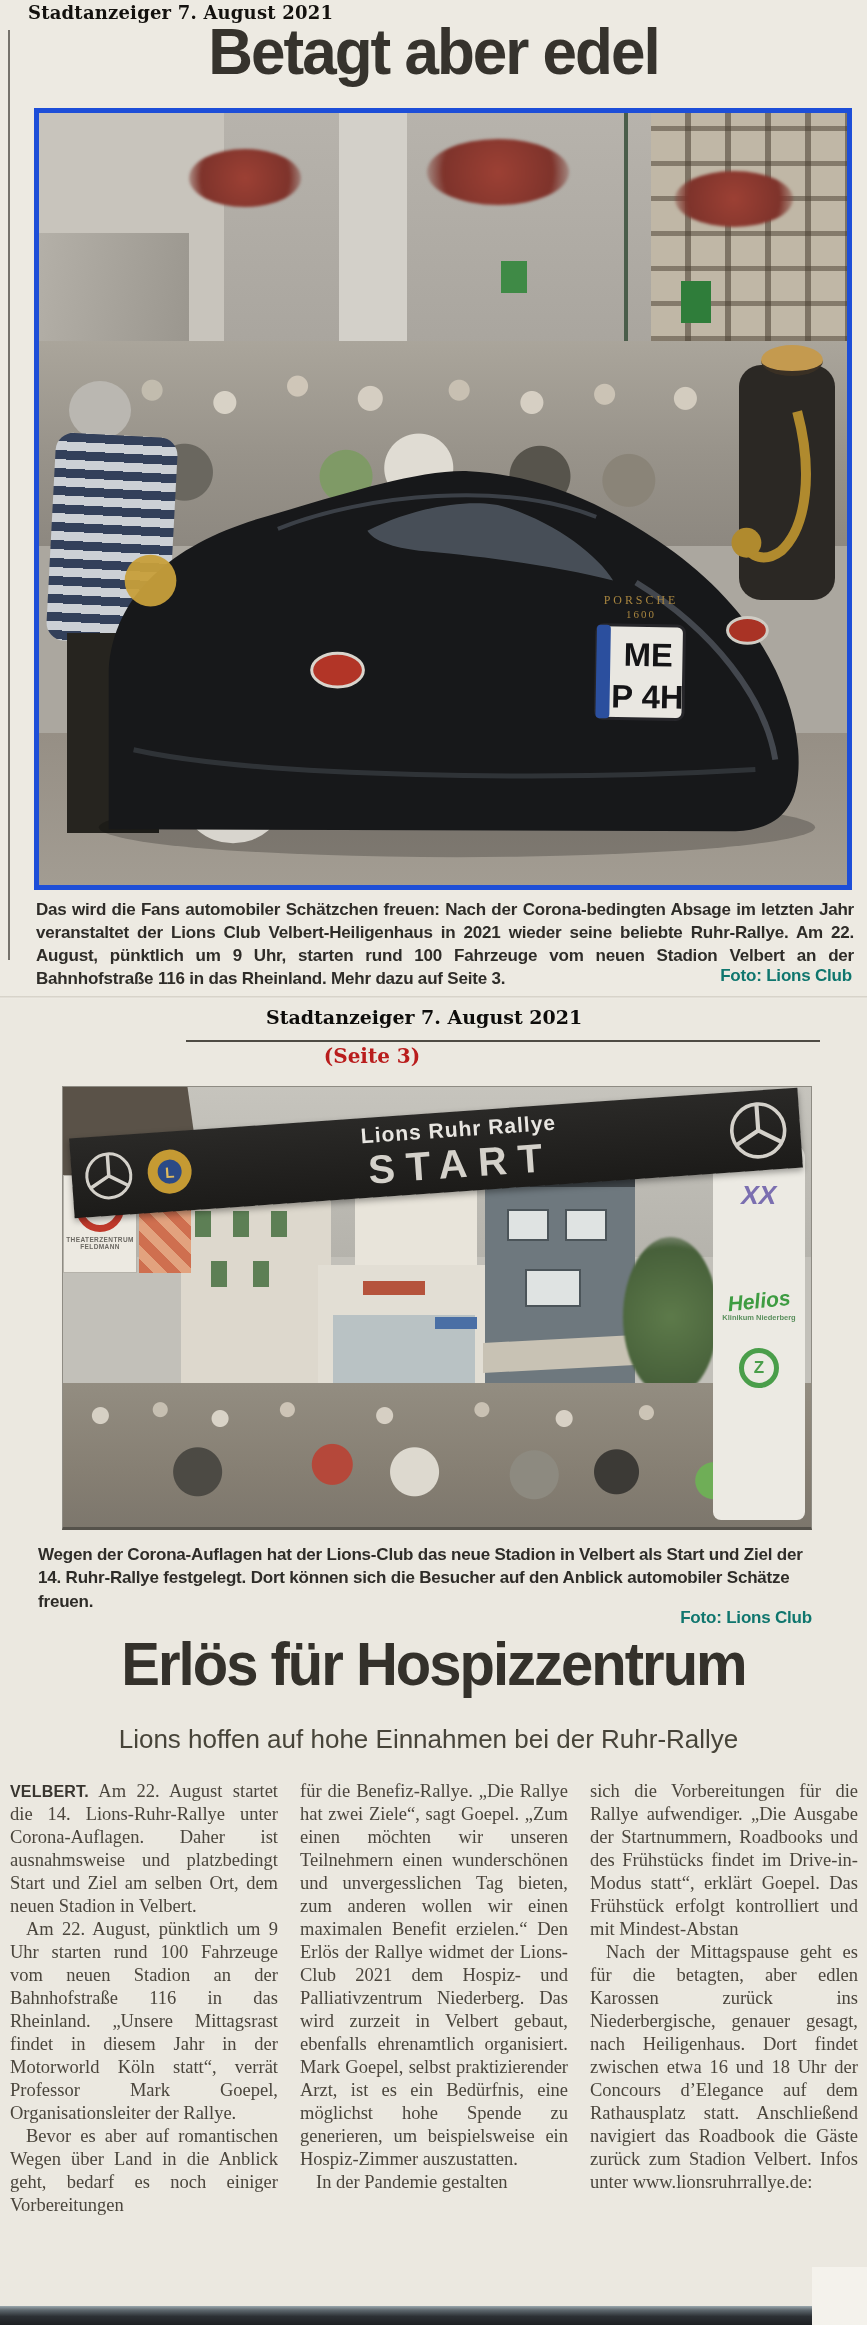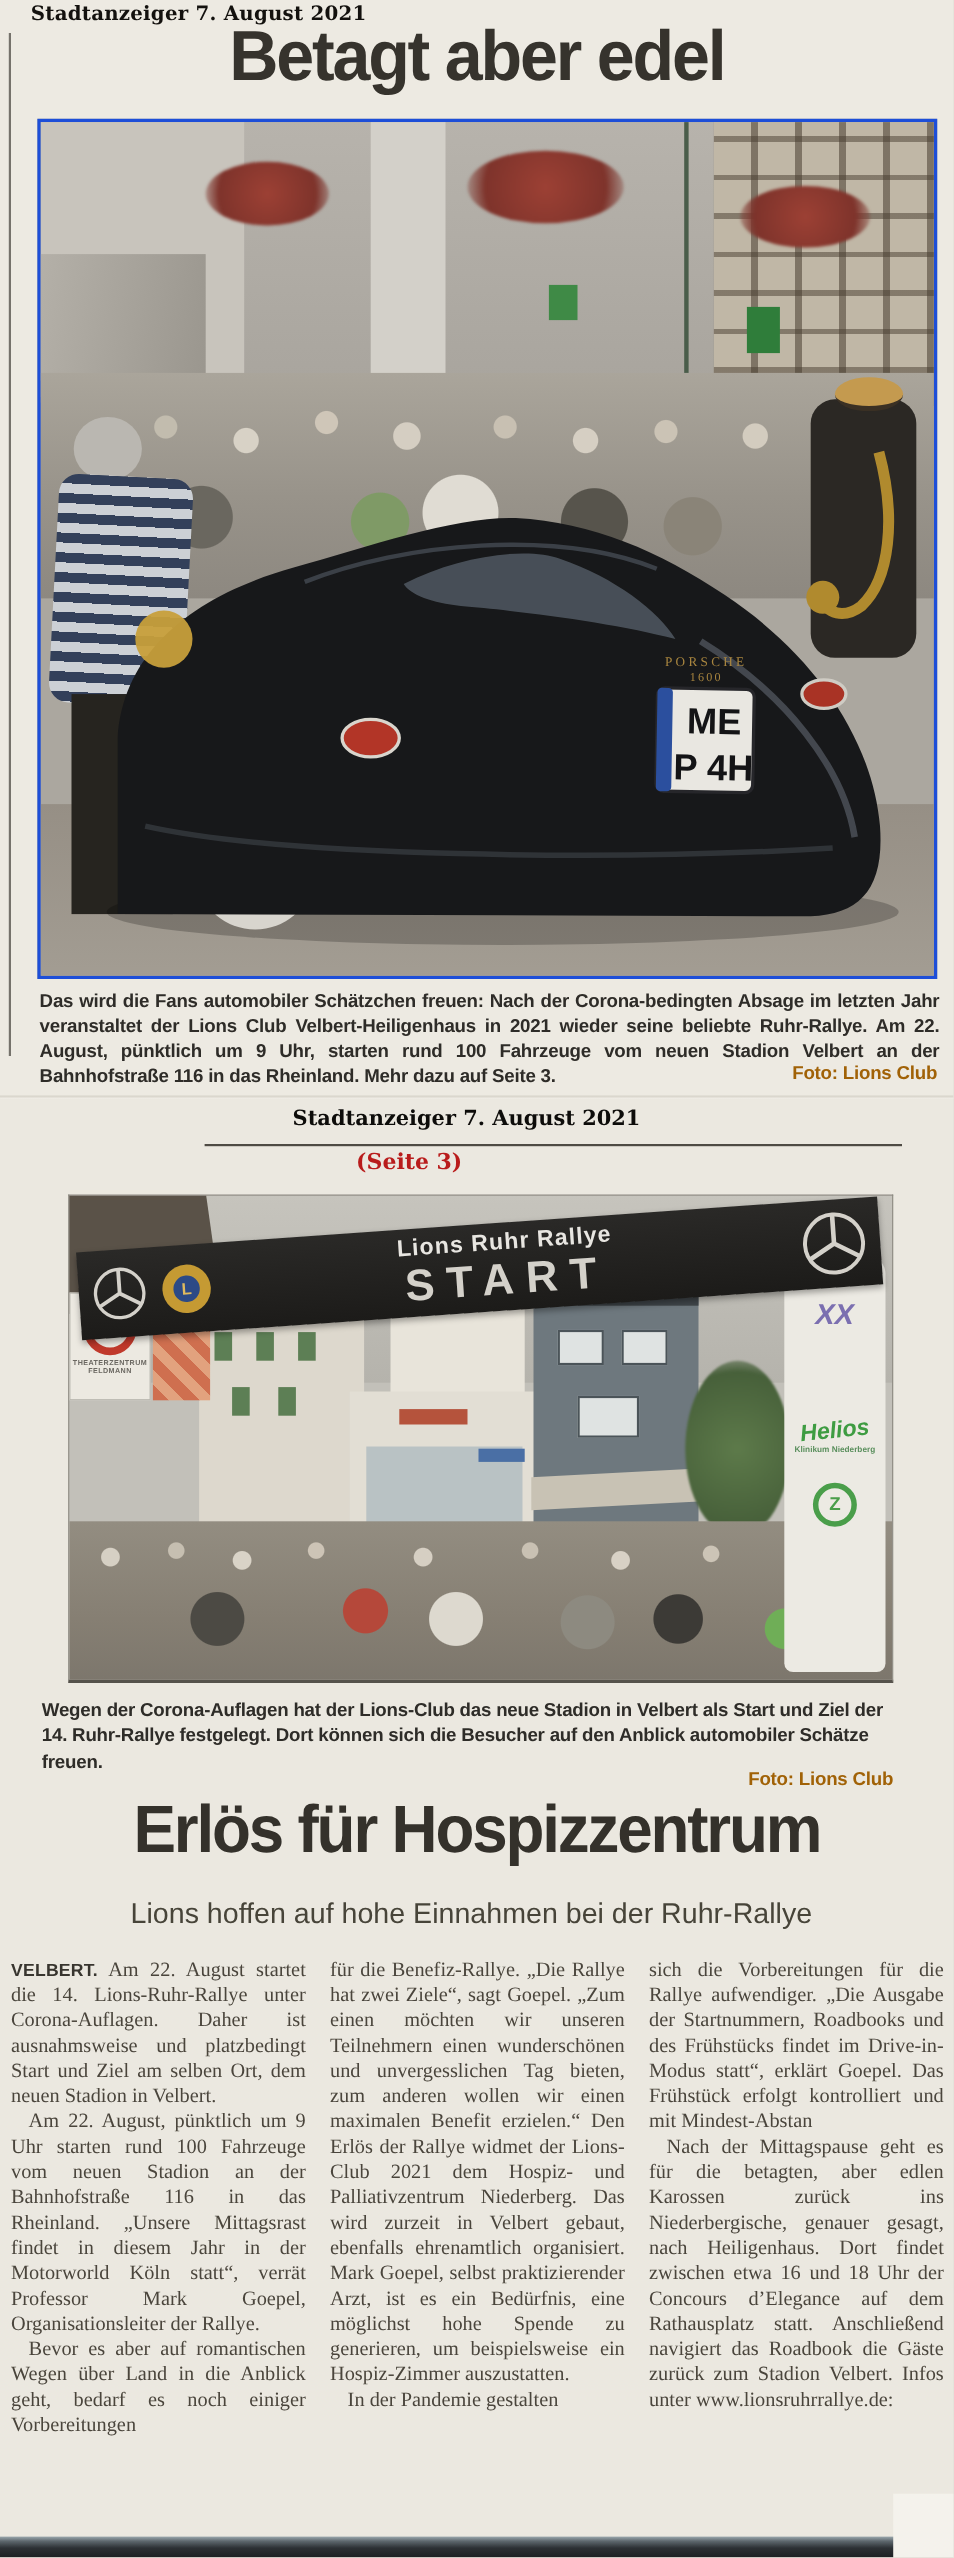--- a/index.html
+++ b/index.html
@@ -9,21 +9,21 @@
   
   .paper1{position:absolute;left:0;top:0;width:867px;height:998px;background:#edeae2;}
   .paper2{position:absolute;left:0;top:998px;width:867px;height:1327px;background:#ebe8e0;}
   .seam{position:absolute;left:0;top:996px;width:867px;height:3px;background:linear-gradient(180deg,#d2cec4,#f2efe8);}
 
   
   .src-label{position:absolute;left:28px;top:2px;font:bold 18px "DejaVu Serif",serif;color:#13110e;letter-spacing:.2px;}
   .vline{position:absolute;left:8px;top:30px;width:2px;height:930px;background:#4c4943;opacity:.75;}
   .headline1{position:absolute;left:0;top:16px;width:867px;text-align:center;font:800 62px "Liberation Sans",sans-serif;letter-spacing:-2px;color:#36332d;transform:scaleY(1.04);}
 
-  .photo1{position:absolute;left:34px;top:108px;width:818px;height:782px;background:#aba79f;border:3px solid #1d4ed8;box-sizing:border-box;overflow:hidden;}
+  .photo1{position:absolute;left:34px;top:108px;width:818px;height:782px;background:#aba79f;border:5px solid #1d4ed8;box-sizing:border-box;overflow:hidden;}
   .p1-buildings{position:absolute;left:0;top:0;width:100%;height:255px;background:linear-gradient(180deg,#b7b3ac,#a8a49d);}
   .p1-bldg-left{position:absolute;left:0;top:0;width:185px;height:235px;background:#c8c4bc;}
   .p1-street-far{position:absolute;left:0;top:120px;width:150px;height:130px;background:linear-gradient(100deg,#b4b0a8,#9a968e);}
   .p1-pillar{position:absolute;left:300px;top:0;width:68px;height:245px;background:#d3d0c9;}
   .p1-timber{position:absolute;left:612px;top:0;width:200px;height:258px;background:
       repeating-linear-gradient(90deg,transparent 0 34px,rgba(72,61,48,.55) 34px 40px),
       repeating-linear-gradient(0deg,transparent 0 30px,rgba(72,61,48,.5) 30px 35px),#c0b7a6;}
   .flower{position:absolute;border-radius:50%;background:radial-gradient(circle,#9c4034 0%,#7e332b 70%,transparent 100%);filter:blur(1.5px);}
   .f1{left:150px;top:36px;width:112px;height:58px;}
   .f2{left:388px;top:26px;width:142px;height:66px;}
@@ -49,21 +49,21 @@
       linear-gradient(180deg,#aaa59b 0%,#98938a 55%,#8d8880 100%);}
   .p1-street{position:absolute;left:0;top:620px;width:100%;height:162px;background:linear-gradient(180deg,#968f85,#a39d93);}
   .p1-man-hair{position:absolute;left:30px;top:268px;width:62px;height:58px;border-radius:50%;background:#bab7b1;}
   .p1-man-shirt{position:absolute;left:12px;top:322px;width:122px;height:208px;border-radius:18px;
       background:repeating-linear-gradient(180deg,#33405a 0 9px,#ccd0d5 9px 18px);transform:rotate(3deg);}
   .p1-man-legs{position:absolute;left:28px;top:520px;width:92px;height:200px;background:#26241f;}
   .p1-sax-body{position:absolute;left:700px;top:252px;width:96px;height:235px;border-radius:22px;background:#2b2824;}
   .p1-sax-hat{position:absolute;left:722px;top:232px;width:62px;height:26px;border-radius:50%;background:#c49a4f;border-bottom:5px solid #3a3024;}
   .car-svg{position:absolute;left:0;top:0;width:100%;height:100%;}
   .caption1{position:absolute;left:36px;top:899px;width:818px;height:88px;font:700 17px "Liberation Sans",sans-serif;line-height:1.35;letter-spacing:-.2px;color:#2e2c28;text-align:justify;}
-  .credit{position:absolute;right:2px;bottom:1px;font:700 17px "Liberation Sans",sans-serif;color:#a16207;background:inherit;}
+  .credit{position:absolute;right:2px;bottom:1px;font:700 17px "Liberation Sans",sans-serif;color:#0f766e;background:inherit;}
 
   
   .masthead{position:absolute;left:372px;top:1009px;white-space:nowrap;z-index:1;}
   .masthead .name{font:700 19px "Liberation Sans",sans-serif;color:#45423c;}
   .masthead .date{font:700 20px "Liberation Sans",sans-serif;color:#706c63;}
   .stamp2{position:absolute;left:266px;top:1006px;font:bold 19px "DejaVu Serif",serif;color:#0d0c0a;z-index:2;white-space:nowrap;}
   .rule2{position:absolute;left:186px;top:1040px;width:634px;height:2px;background:#4e4b44;}
   .page-label{position:absolute;left:262px;top:1044px;width:220px;text-align:center;font:bold 20px "DejaVu Serif",serif;color:#b91c1c;}
 
   

